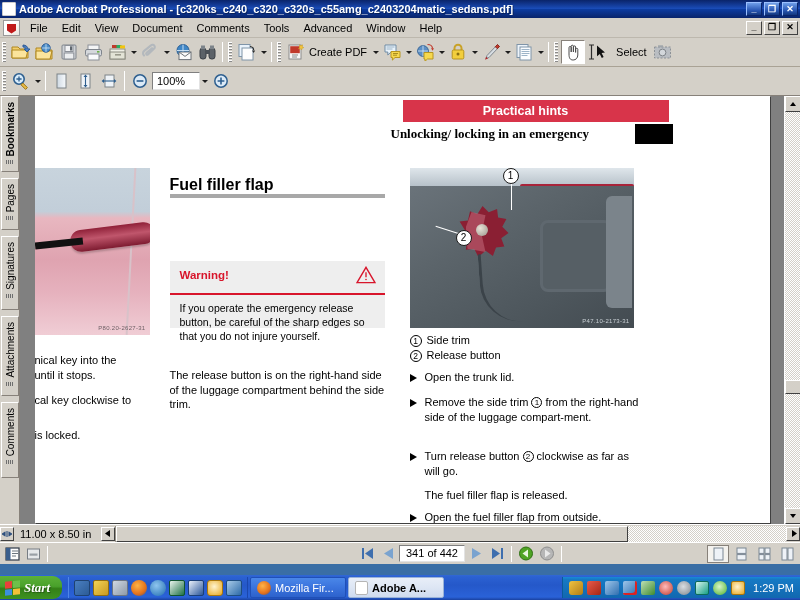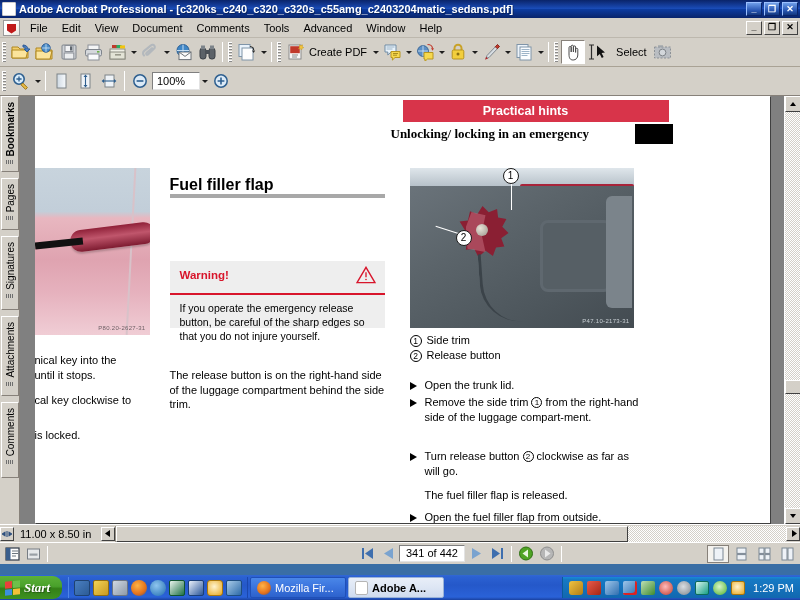--- a/index.html
+++ b/index.html
@@ -622,21 +622,21 @@
 
       <div class="legend" style="top:238px;">
         <span class="circnum">1</span>
         <span>Side trim</span>
       </div>
       <div class="legend" style="top:253px;">
         <span class="circnum">2</span>
         <span>Release button</span>
       </div>
 
-      <div class="step" style="top:282px;">
+      <div class="step" style="top:274px;">
         <span class="tri"></span>
         <span class="steptext">Open the trunk lid.</span>
       </div>
       <div class="step" style="top:299px;">
         <span class="tri"></span>
         <span class="steptext">Remove the side trim <span class="icirc">1</span> from the right-hand side of the luggage compart-ment.</span>
       </div>
       <div class="step" style="top:353px;">
         <span class="tri"></span>
         <span class="steptext">Turn release button <span class="icirc">2</span> clockwise as far as will go.</span>

